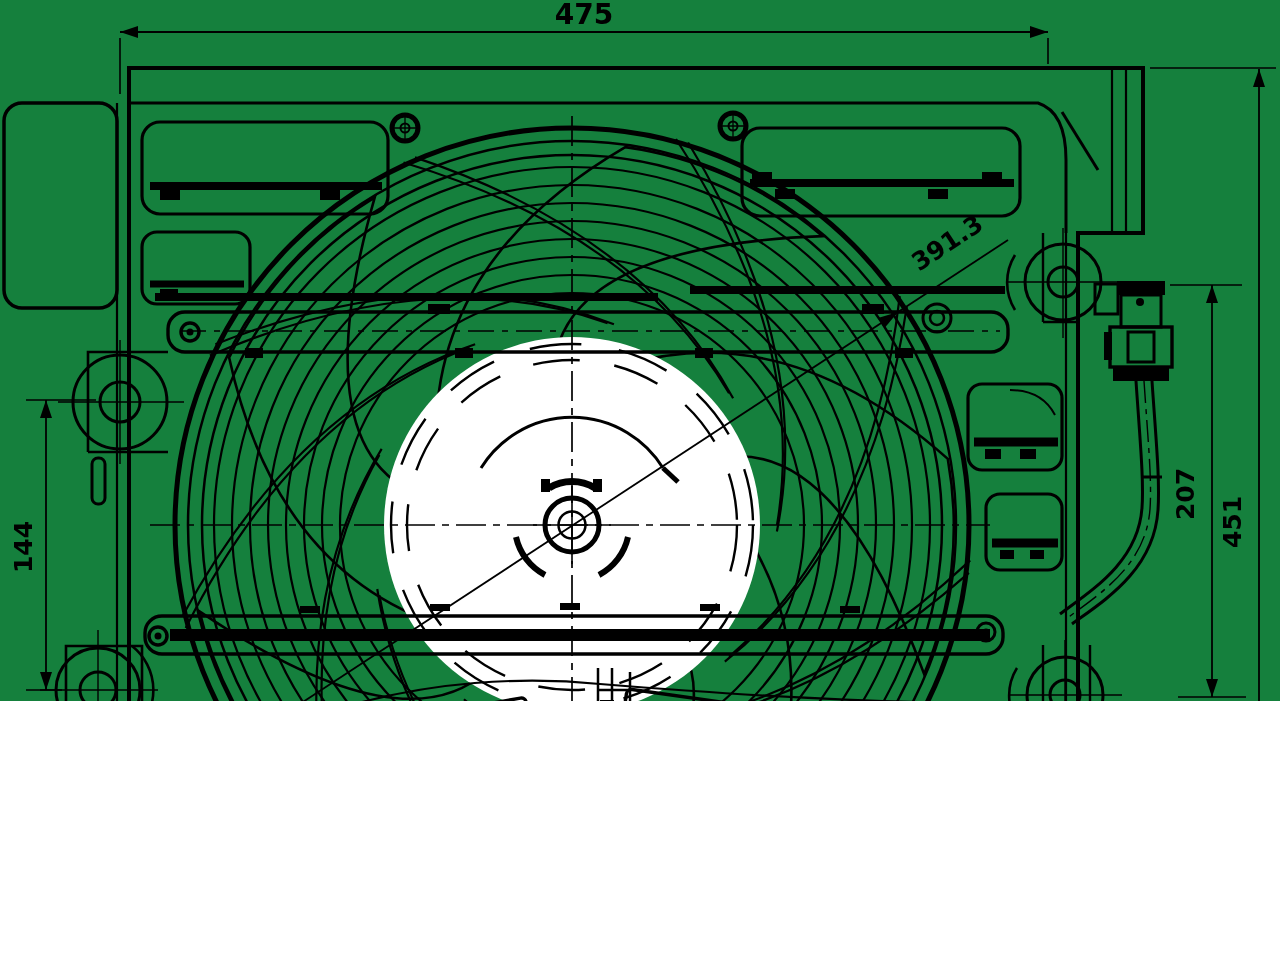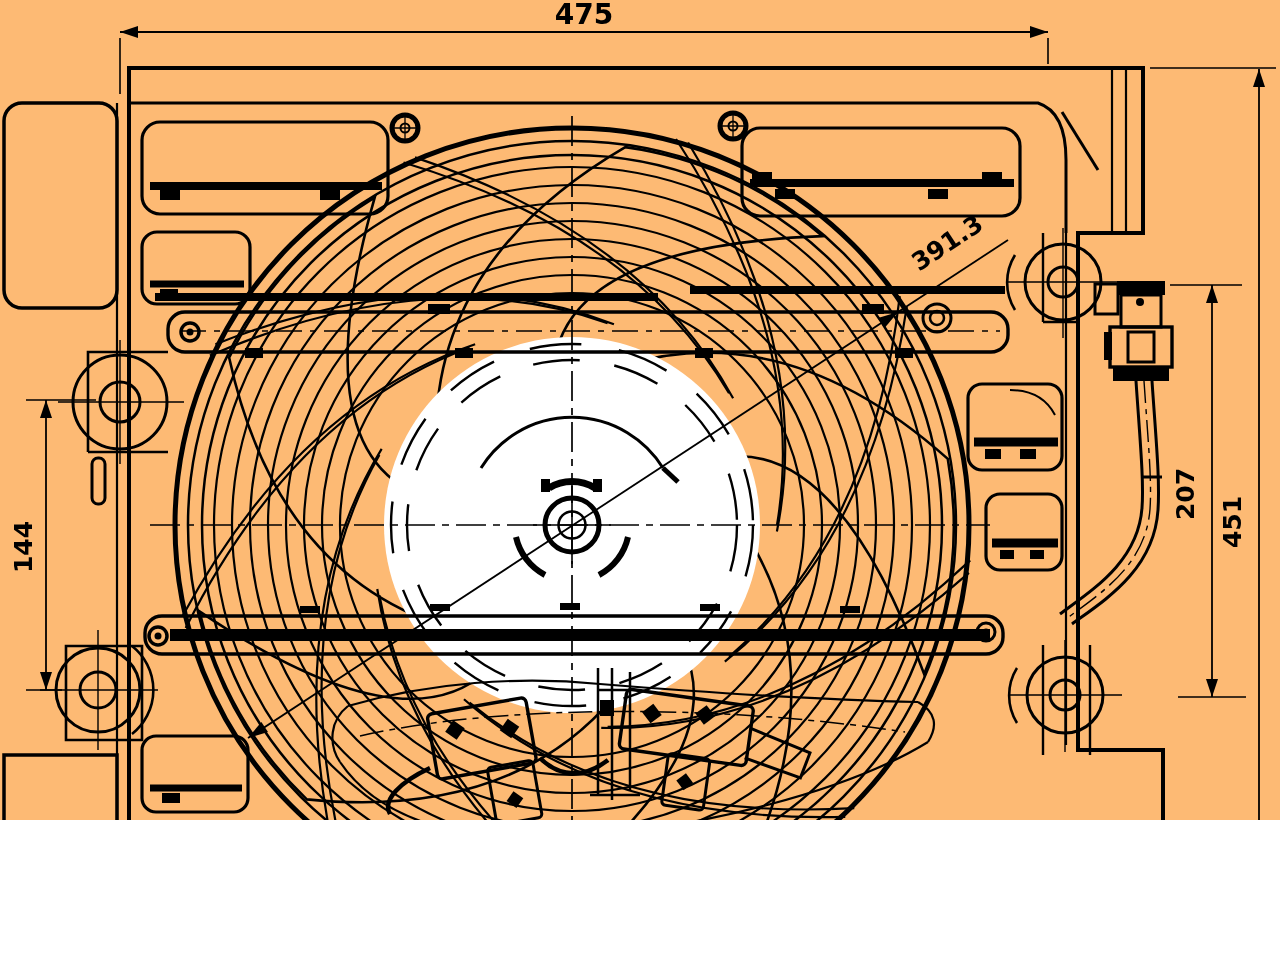--- a/index.html
+++ b/index.html
@@ -1,16 +1,16 @@
 <!DOCTYPE html>
 <html><head>
 <meta charset="utf-8">
 <style>
   html,body{margin:0;padding:0;background:#ffffff;}
-  .stage{width:1280px;height:820px;position:relative;background:#fdba74;overflow:hidden;}
+  .stage{width:1280px;height:701px;position:relative;background:#15803d;overflow:hidden;}
   svg{display:block;}
   svg *{vector-effect:none;}
   .ln{stroke:#000;fill:none;}
   .dim-text{font-family:"DejaVu Sans","Liberation Sans",sans-serif;font-weight:700;fill:#000;}
 </style>
 </head>
 <body>
 
 <div class="stage">
 <svg width="1280" height="977" viewBox="0 0 1280 977">

